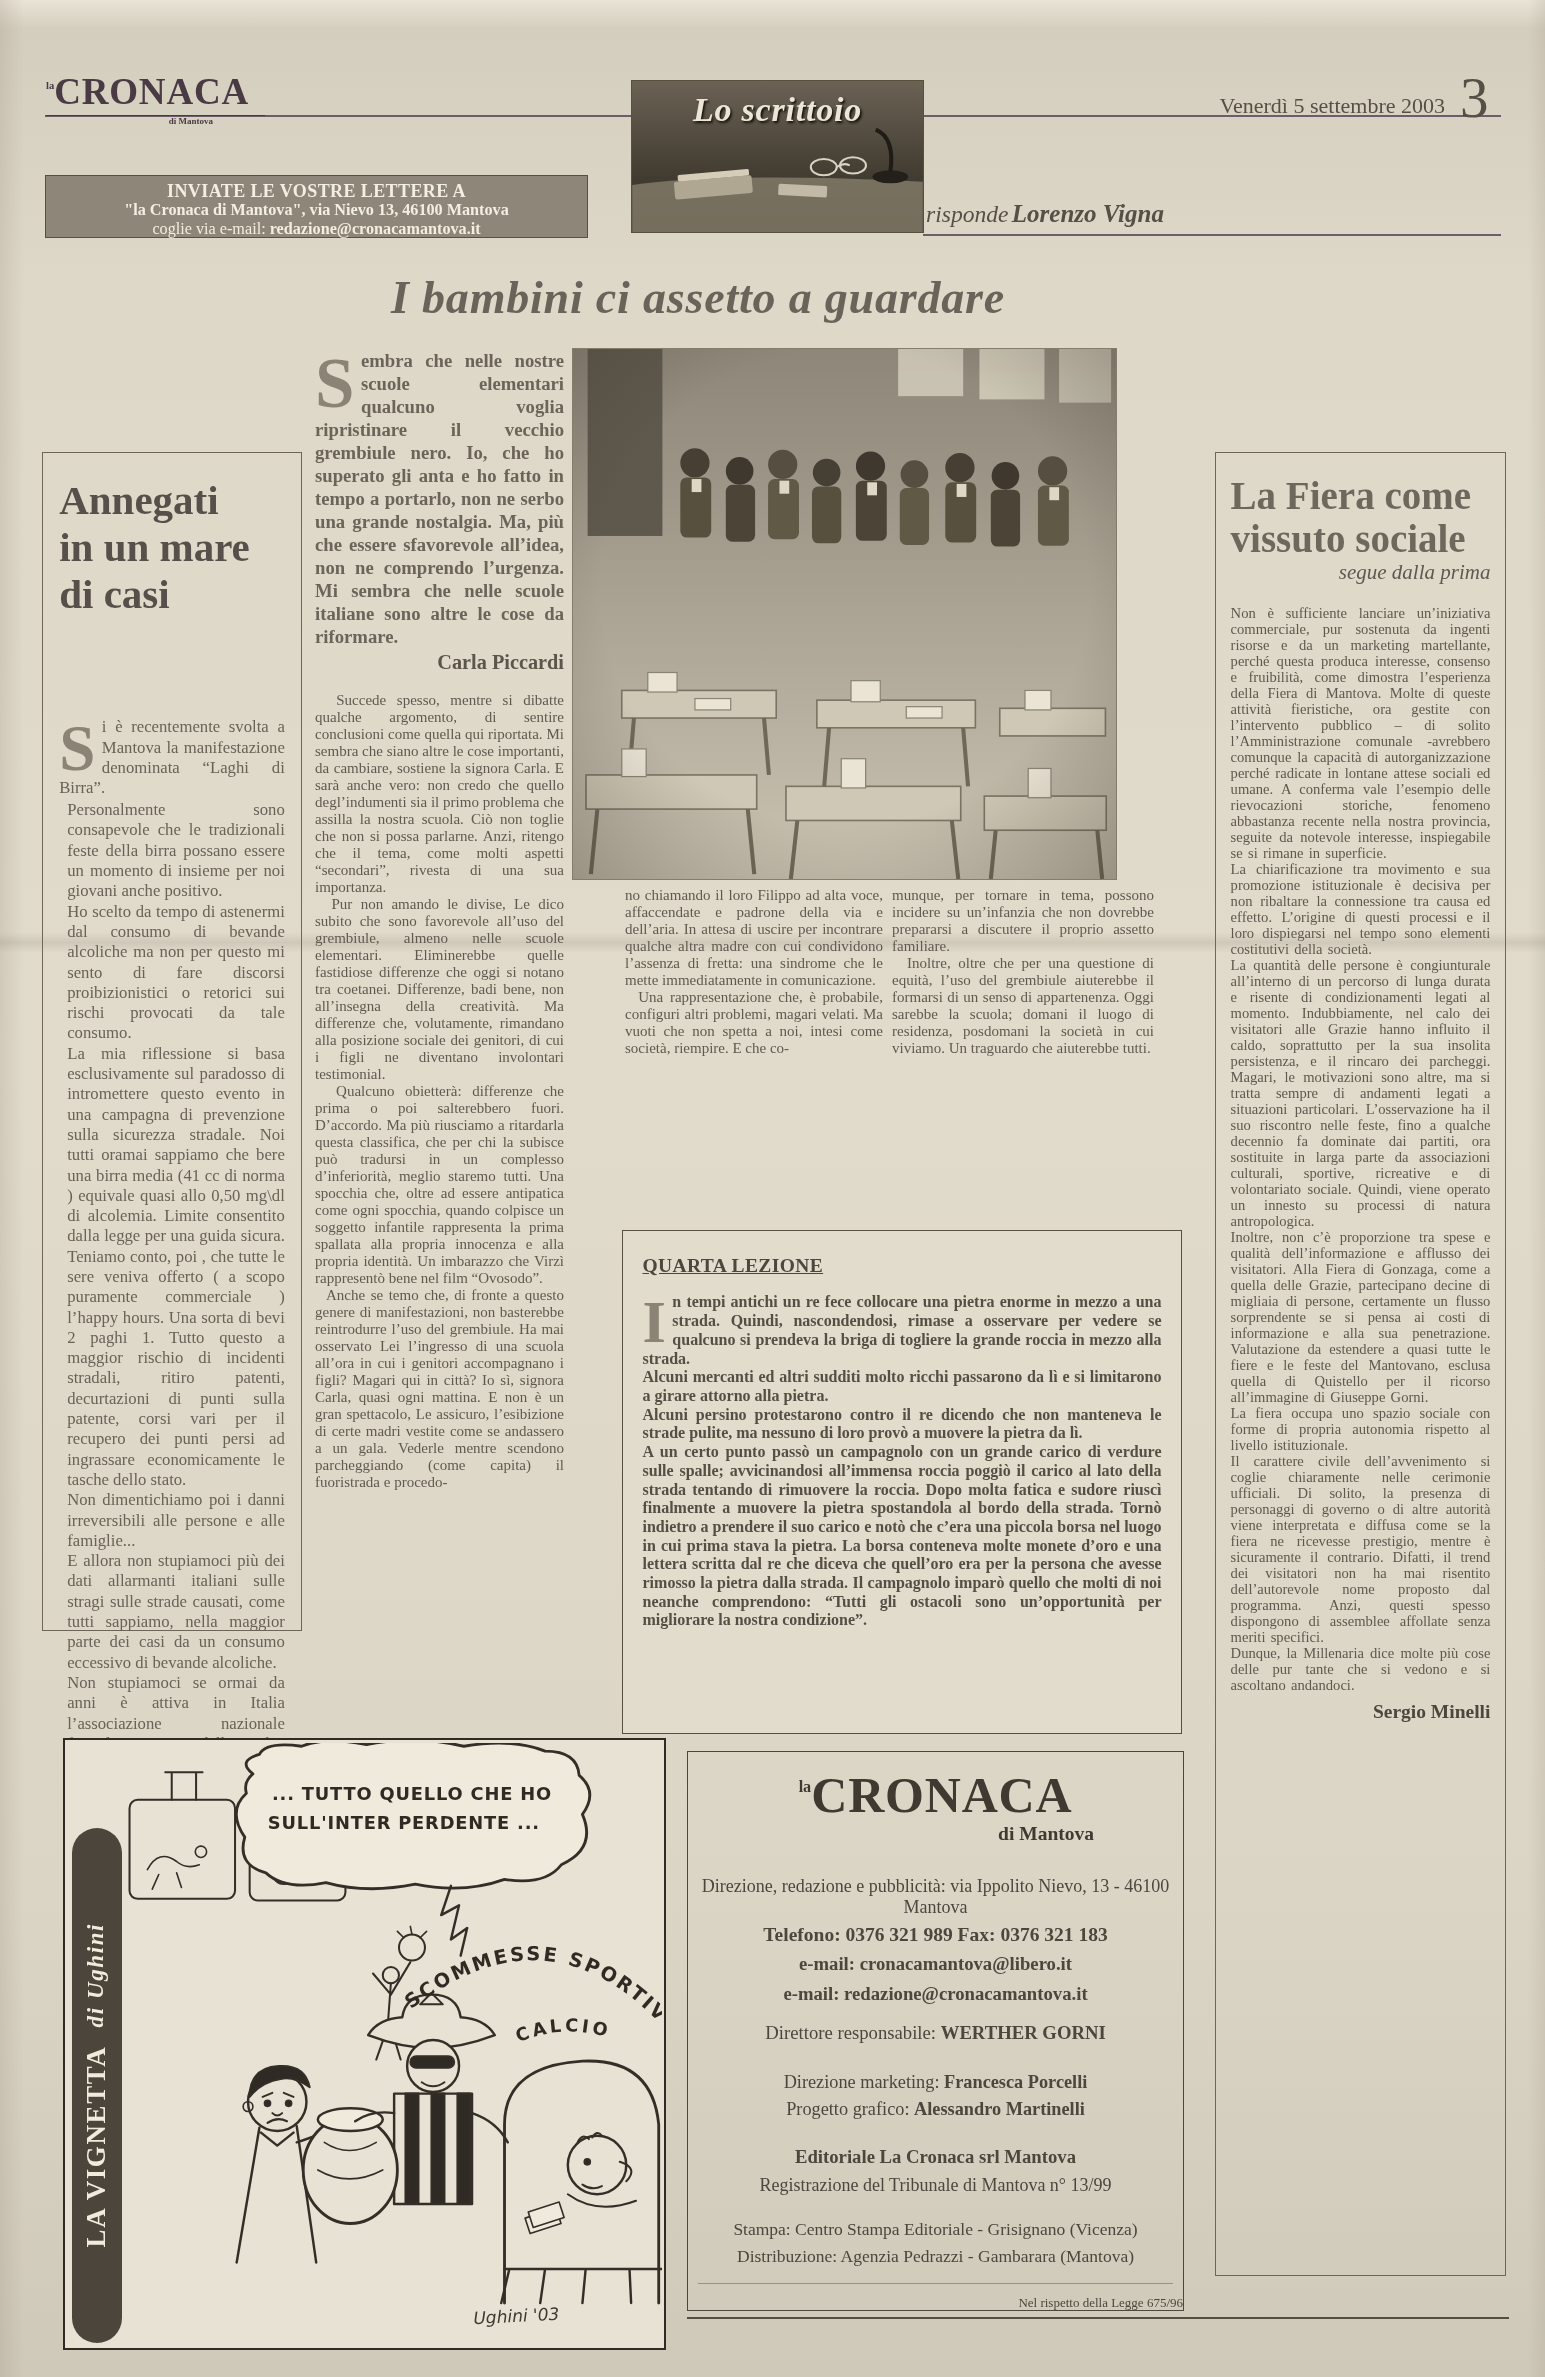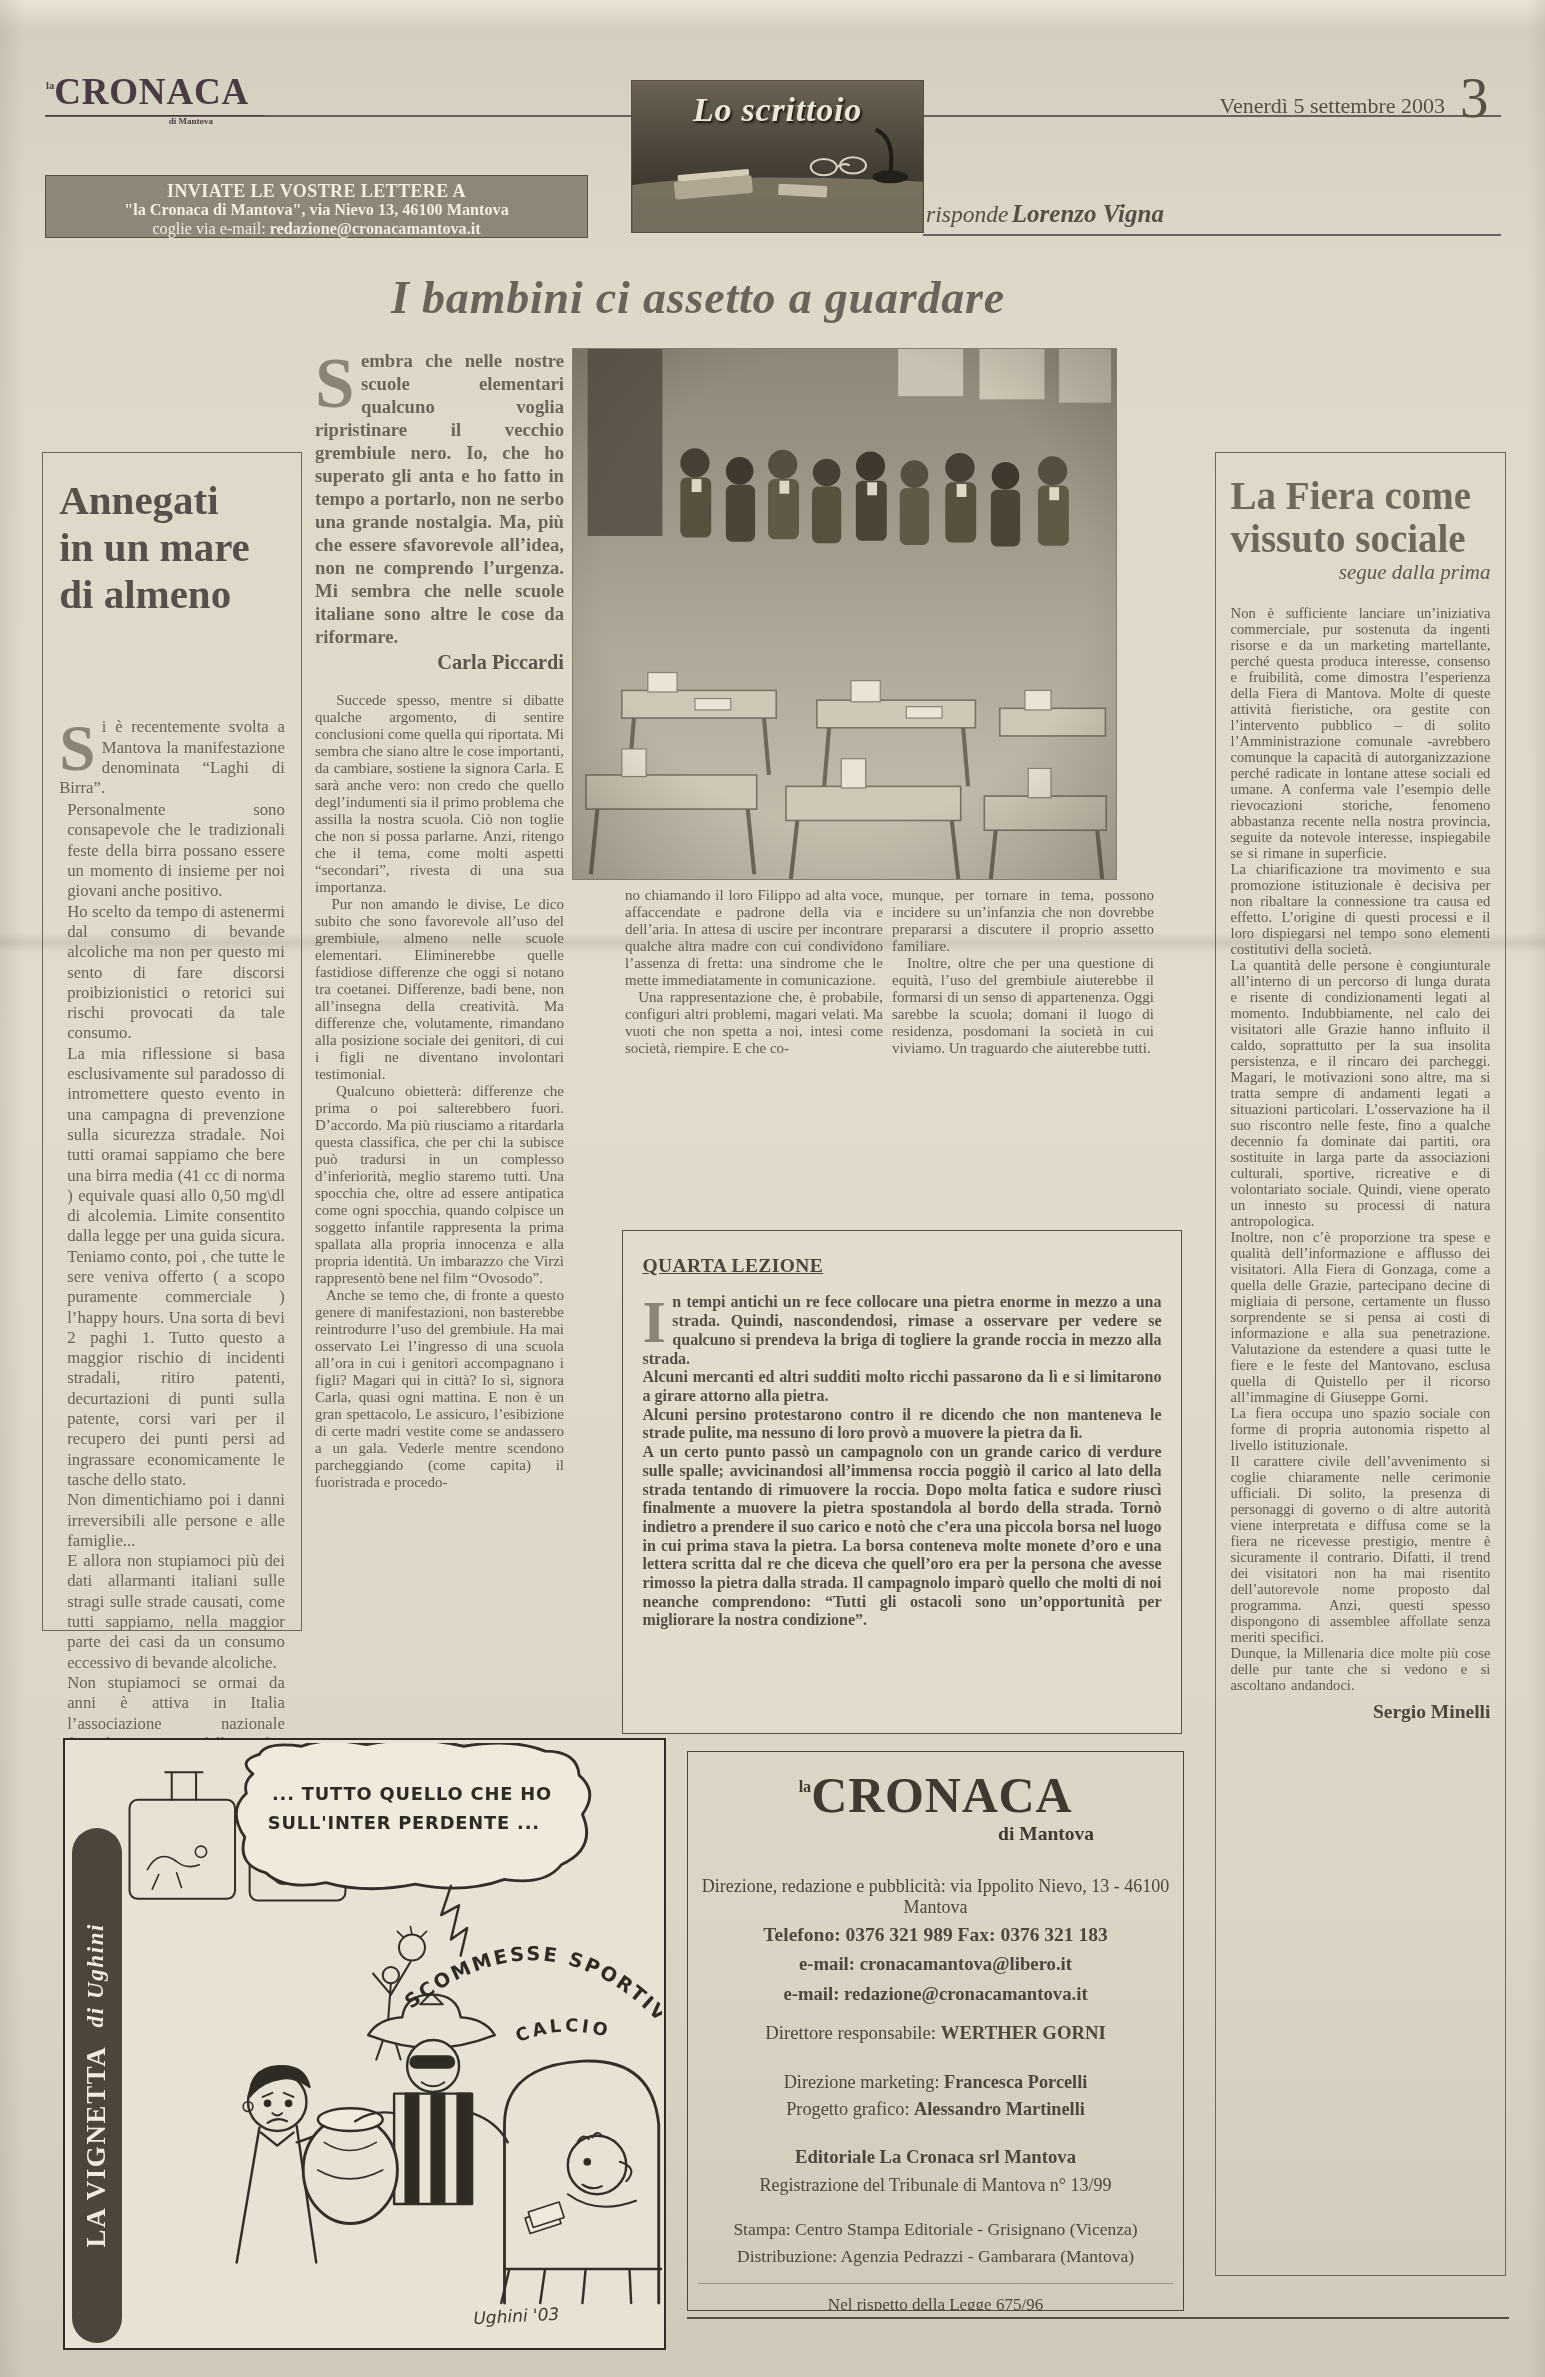--- a/index.html
+++ b/index.html
@@ -109,21 +109,21 @@
   .mh-phone{margin-top:6.5px;font-size:19.5px;font-weight:700;}
   .mh-email{margin-top:7.3px;font-size:18.7px;font-weight:700;}
   .mh-dir{margin-top:17px;font-size:18.7px;}
   .mh-mkt{margin-top:28px;font-size:18.3px;}
   .mh-gfx{margin-top:6.5px;font-size:18.3px;}
   .mh-pub{margin-top:26px;font-size:18.7px;font-weight:700;}
   .mh-reg{margin-top:6.5px;font-size:18px;}
   .mh-print{margin-top:23px;font-size:17.5px;}
   .mh-dist{margin-top:6.5px;font-size:17.5px;}
   .mh-hr{margin:16.2px auto 0 auto;width:96%;height:0.8px;background:#9a9384;}
-  .mh-law1{margin-top:11px;font-size:17px;}
+  .mh-law1{margin-top:11px;font-size:13px;text-align:right;}
   .bottom-rule{left:687px;top:2317px;width:822px;height:2.4px;background:#544d42;}
 </style>
 </head>
 <body>
 
 <div class="page">
 
   <div class="abs edge-top"></div>
   <div class="abs edge-left"></div>
   <div class="abs edge-right"></div>
@@ -170,21 +170,21 @@
     <span class="r-pre">risponde</span>
     <span class="r-name">Lorenzo Vigna</span>
   </div>
   <div class="abs rule-right"></div>
 
   <div class="abs headline">I bambini ci assetto a guardare</div>
 
   <div class="abs annegati">
     <div class="a-title prelines">Annegati
 in un mare
-di almeno</div>
+di casi</div>
     <div class="a-lead just"><span class="dropcap dc-a">S</span><span class="prewrap">i è recentemente svolta a Mantova la manifestazione denominata “Laghi di Birra”.</span></div>
     <div class="a-body prewrap just">Personalmente sono consapevole che le tradizionali feste della birra possano essere un momento di insieme per noi giovani anche positivo.
 Ho scelto da tempo di astenermi dal consumo di bevande alcoliche ma non per questo mi sento di fare discorsi proibizionistici o retorici sui rischi provocati da tale consumo.
 La mia riflessione si basa esclusivamente sul paradosso di intromettere questo evento in una campagna di prevenzione sulla sicurezza stradale. Noi tutti oramai sappiamo che bere una birra media (41 cc di norma ) equivale quasi allo 0,50 mg\dl di alcolemia. Limite consentito dalla legge per una guida sicura. Teniamo conto, poi , che tutte le sere veniva offerto ( a scopo puramente commerciale ) l’happy hours. Una sorta di bevi 2 paghi 1. Tutto questo a maggior rischio di incidenti stradali, ritiro patenti, decurtazioni di punti sulla patente, corsi vari per il recupero dei punti persi ad ingrassare economicamente le tasche dello stato.
 Non dimentichiamo poi i danni irreversibili alle persone e alle famiglie...
 E allora non stupiamoci più dei dati allarmanti italiani sulle stragi sulle strade causati, come tutti sappiamo, nella maggior parte dei casi da un consumo eccessivo di bevande alcoliche.
 Non stupiamoci se ormai da anni è attiva in Italia l’associazione nazionale famigliari e vittime della strada.
 Non stupiamoci più di niente, ci conviene...</div>
     <div class="a-sig">Cesare Spinardi</div>
     <div class="a-place">Mantova</div>

